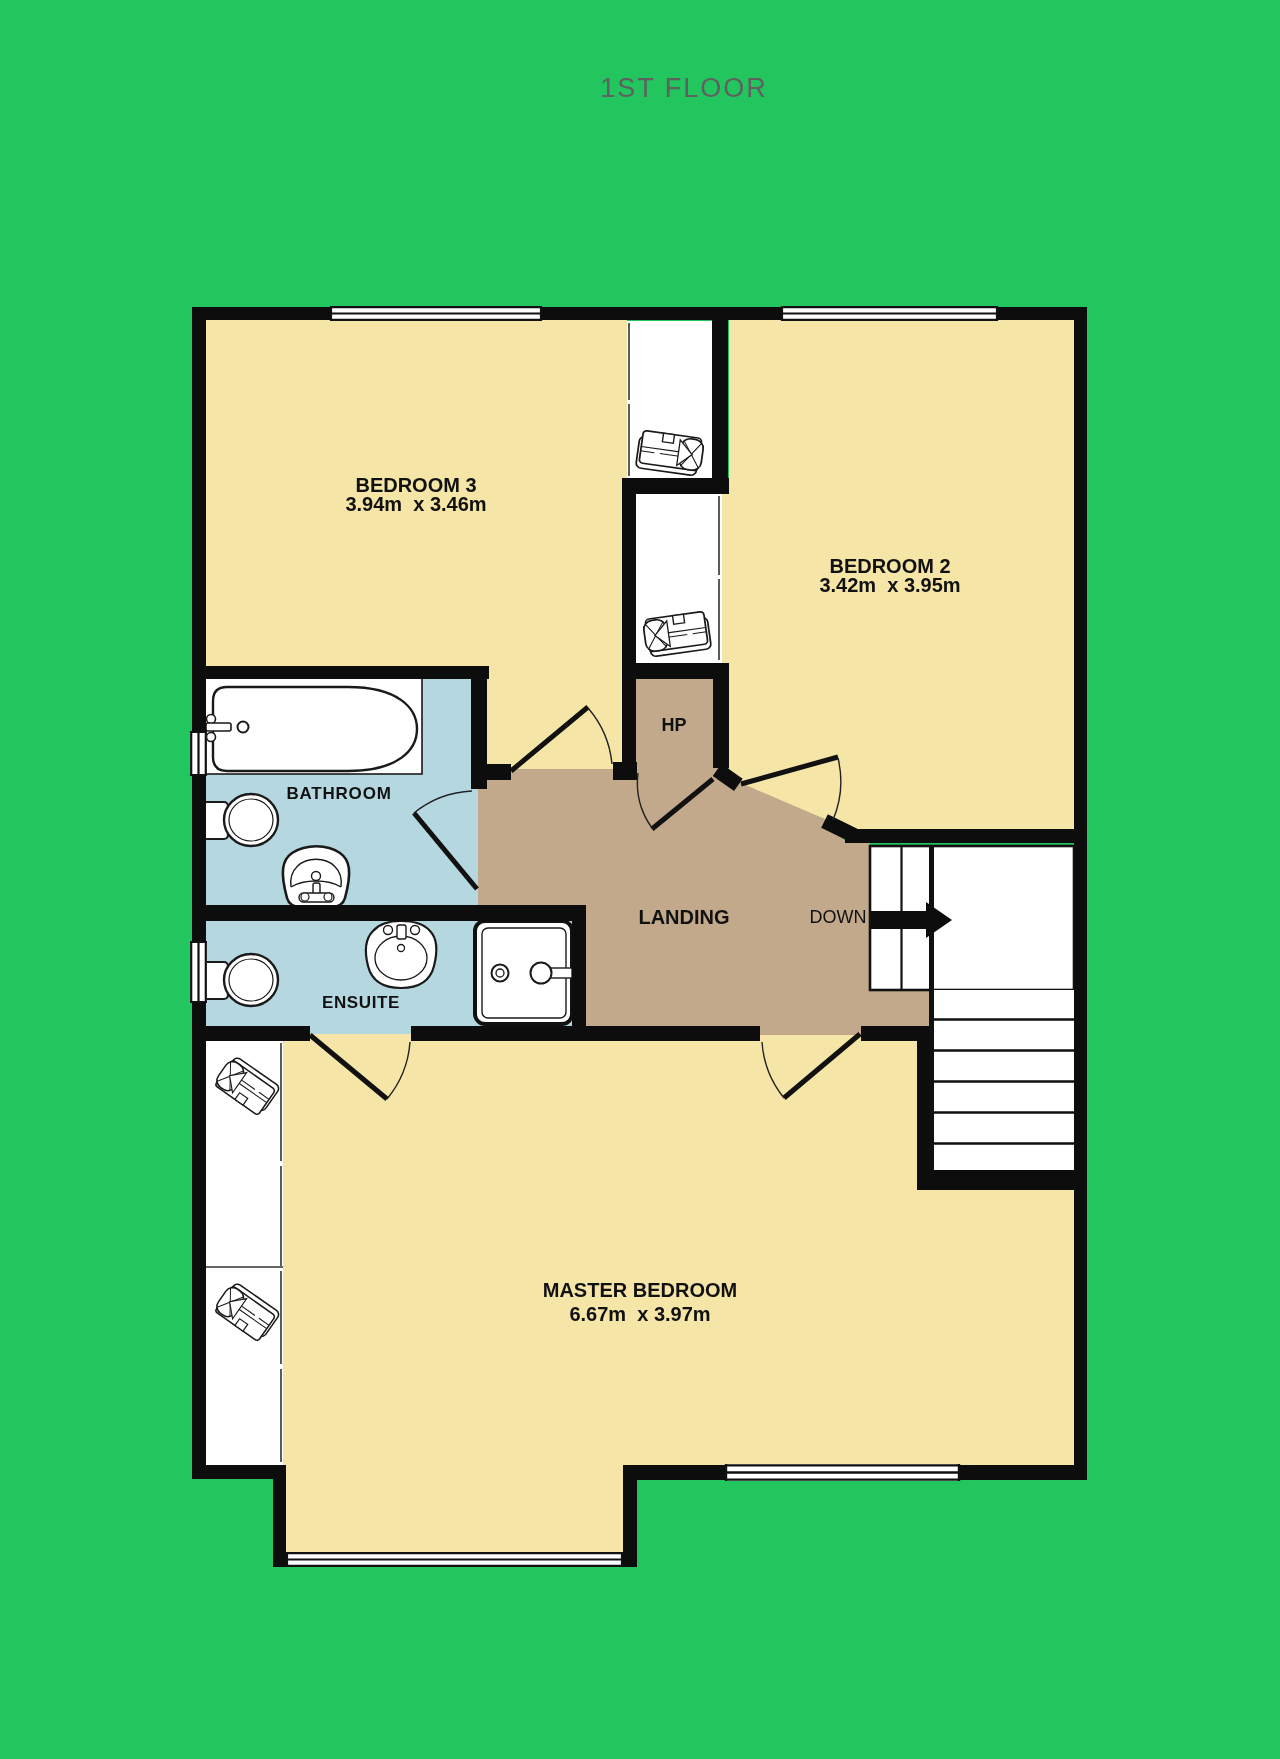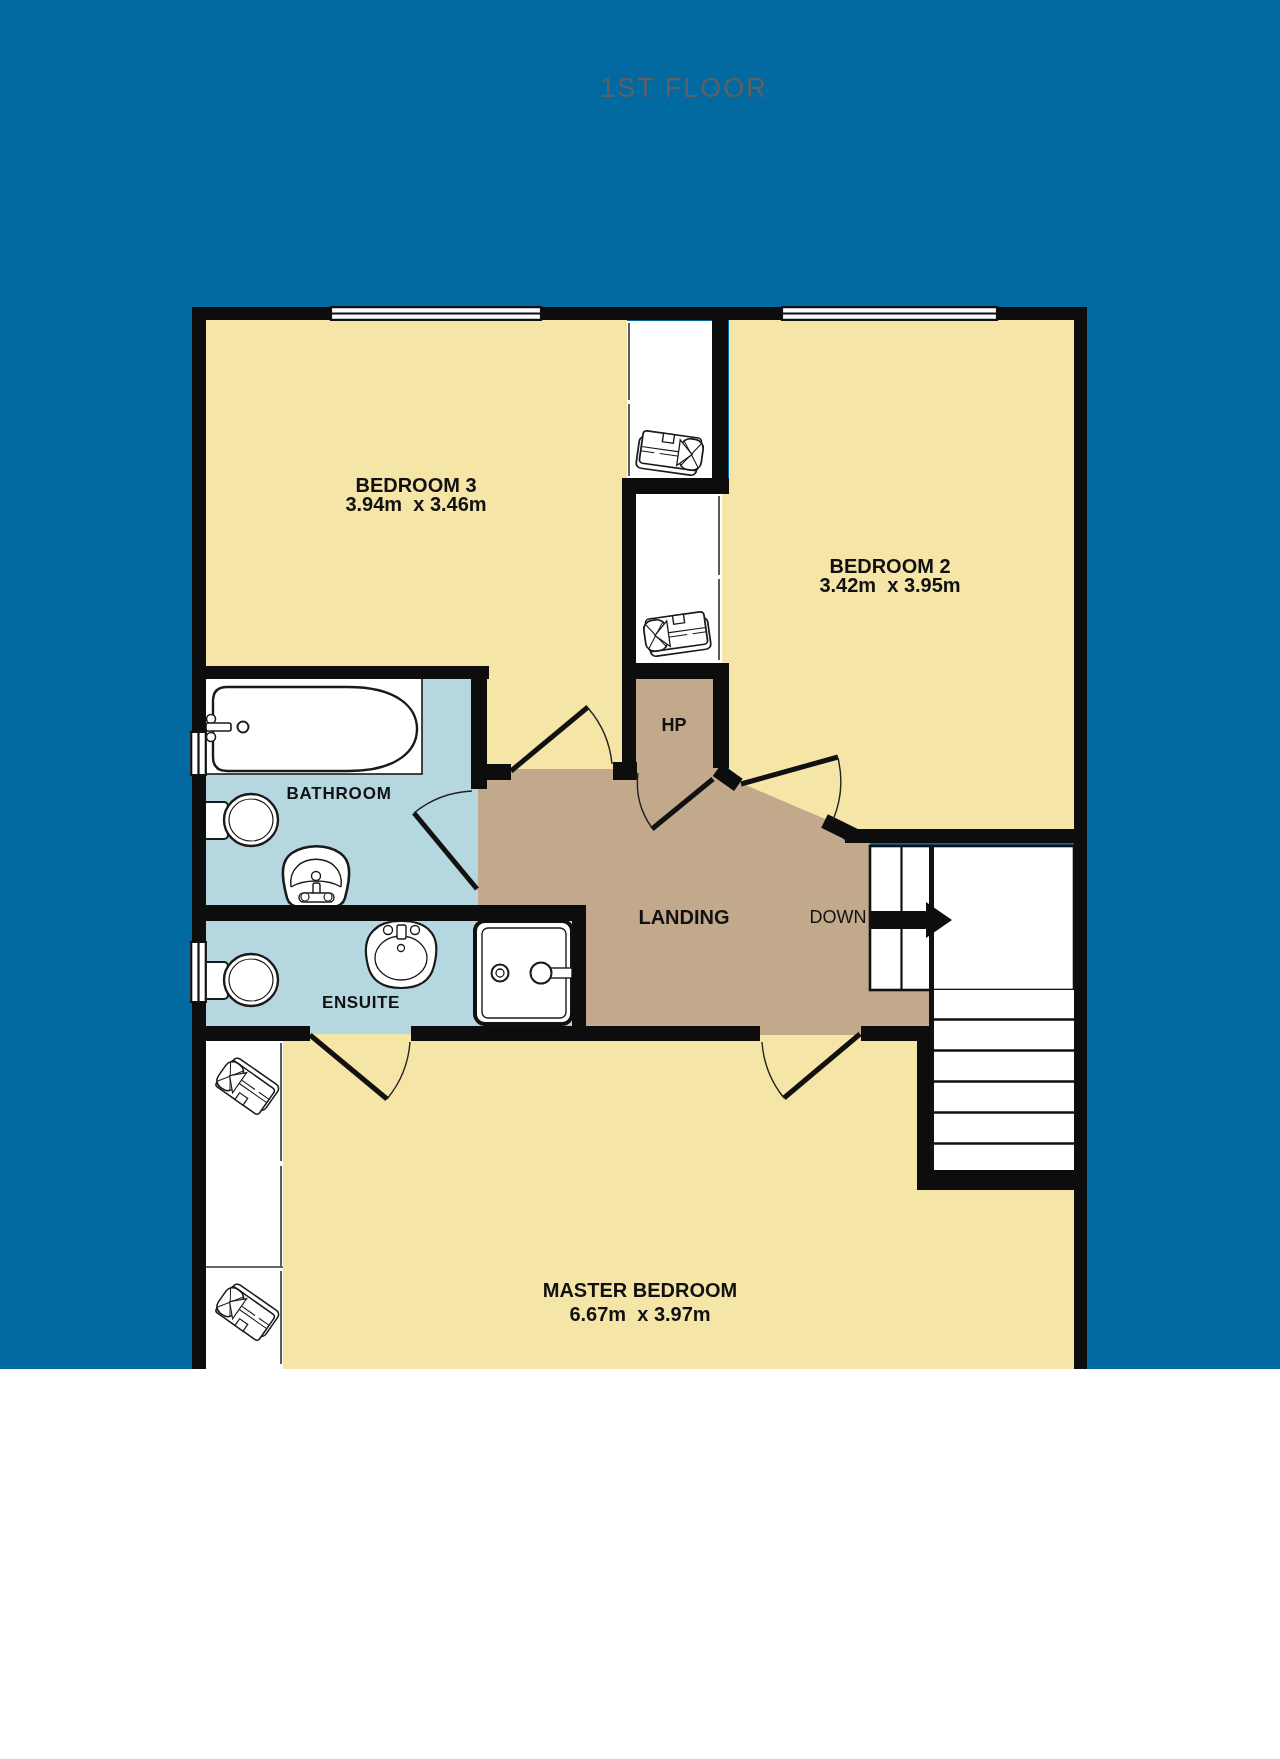--- a/index.html
+++ b/index.html
@@ -1,16 +1,16 @@
 <!DOCTYPE html>
 <html><head>
 <meta charset="utf-8">
 <style>
 html,body{margin:0;padding:0;background:#ffffff;}
-.page{position:relative;width:1280px;height:1369px;background:#0369a1;font-family:"Liberation Sans",sans-serif;overflow:hidden;}
+.page{position:relative;width:1280px;height:1759px;background:#22c55e;font-family:"Liberation Sans",sans-serif;overflow:hidden;}
 svg{position:absolute;top:0;left:0;}
 text{font-family:"Liberation Sans",sans-serif;}
 .lbl{font-weight:bold;font-size:20px;fill:#111;}
 </style>
 </head>
 <body>
 <div class="page">
 <svg width="1280" height="1759" viewBox="0 0 1280 1759">
 <defs>
 <g id="bed">

